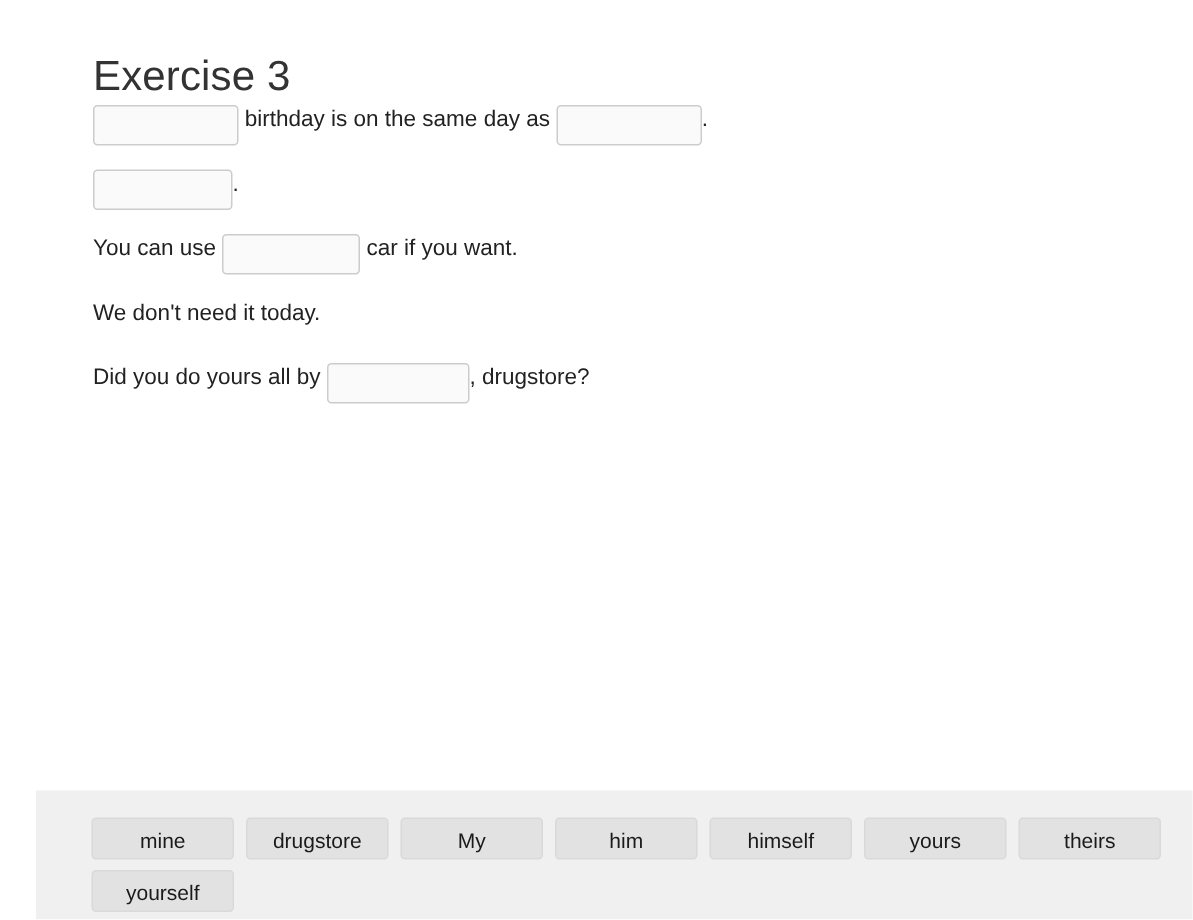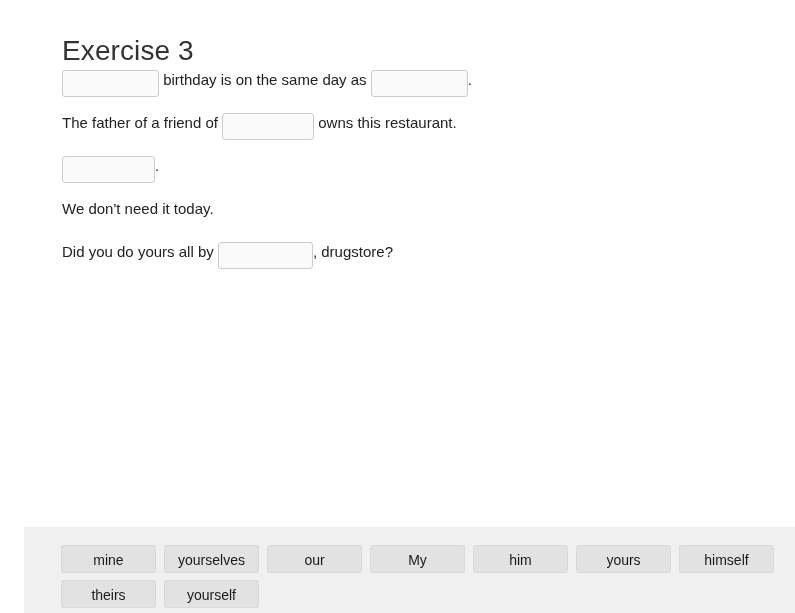--- a/index.html
+++ b/index.html
@@ -125,45 +125,44 @@
   <h1 id="page-title">Exercise 3</h1>
 
   <div id="sentence-list">
       <div class="sentence-row">
         <input type="text" class="blank-input w97" value="" style="">
         <span class="sentence-text"> birthday is on the same day as </span>
         <input type="text" class="blank-input w97" value="" style="">
         <span class="sentence-text">.</span>
       </div>
       <div class="sentence-row">
-        <span class="sentence-text">The father of a friend of </span>
-        <input type="text" class="blank-input w92" value="" style="">
-        <span class="sentence-text"> owns this restaurant.</span>
+        <input type="text" class="blank-input w93" value="" style="">
+        <span class="sentence-text">.</span>
       </div>
       <div class="sentence-row">
-        <input type="text" class="blank-input w93" value="" style="">
-        <span class="sentence-text">.</span>
+        <span class="sentence-text">You can use </span>
+        <input type="text" class="blank-input w92" value="" style="">
+        <span class="sentence-text"> car if you want.</span>
       </div>
       <div class="sentence-row">
         <span class="sentence-text">We don't need it today.</span>
       </div>
       <div class="sentence-row">
         <span class="sentence-text">Did you do yours all by </span>
         <input type="text" class="blank-input w95" value="" style="">
         <span class="sentence-text">, drugstore?</span>
       </div>
     </div>
 
   <div id="word-bank">
     <div id="word-bank-chips">
         <button type="button" class="word-chip">mine</button>
-        <button type="button" class="word-chip">yourselves</button>
-        <button type="button" class="word-chip">our</button>
+        <button type="button" class="word-chip">drugstore</button>
         <button type="button" class="word-chip">My</button>
         <button type="button" class="word-chip">him</button>
+        <button type="button" class="word-chip">himself</button>
         <button type="button" class="word-chip">yours</button>
-        <button type="button" class="word-chip">himself</button>
         <button type="button" class="word-chip">theirs</button>
         <button type="button" class="word-chip">yourself</button>
       </div>
   </div>
 
 </div>
 
 </body></html>

